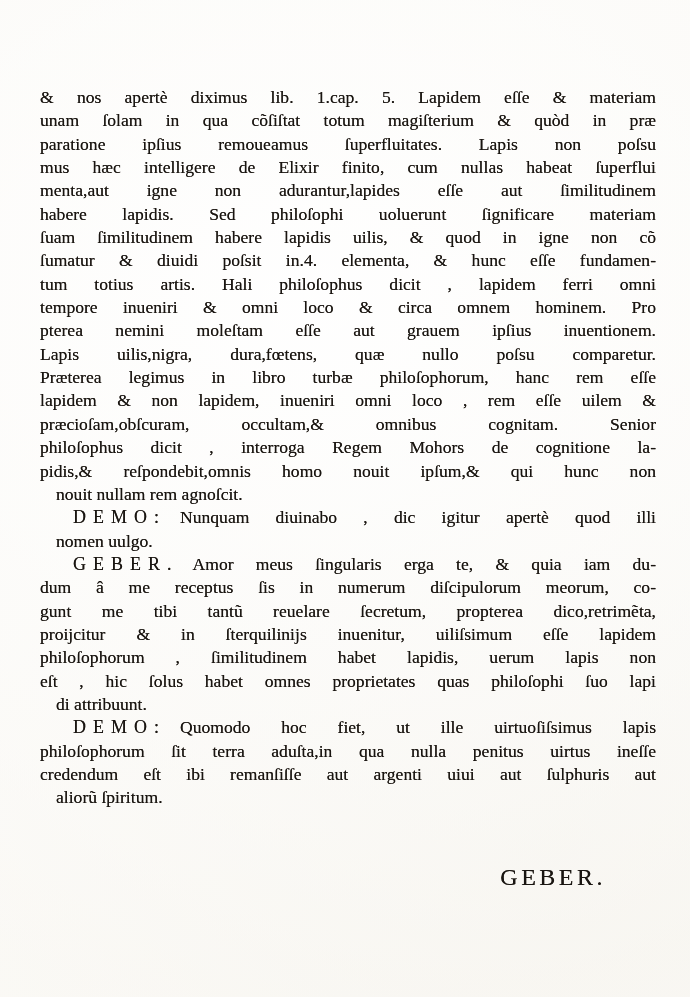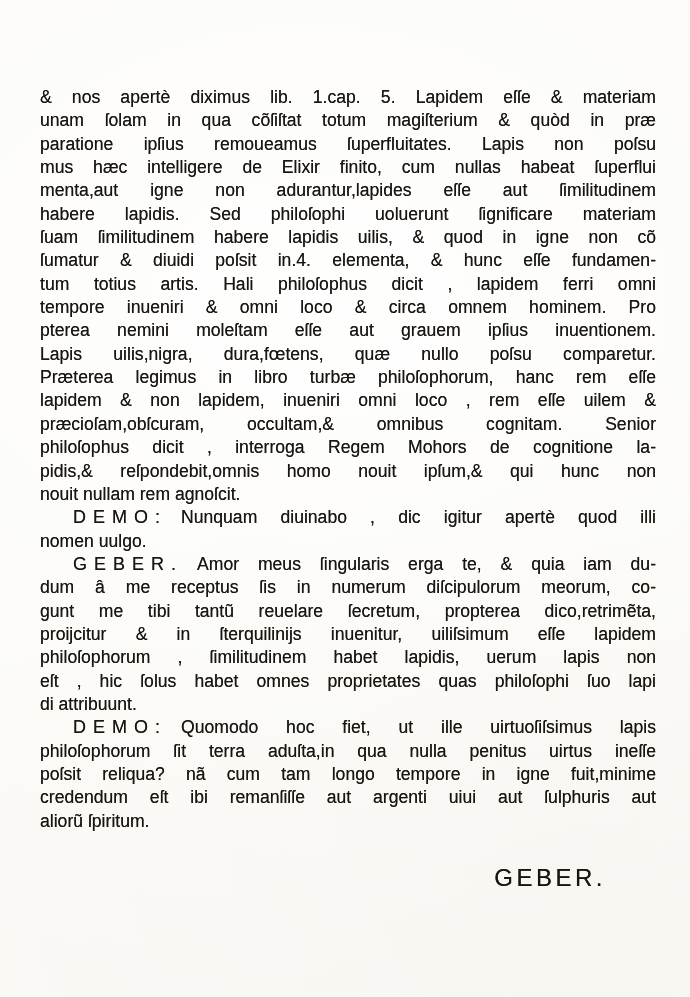--- a/index.html
+++ b/index.html
@@ -10,21 +10,21 @@
   .page {
     position: relative;
     width: 690px;
     height: 997px;
     margin: 0 auto;
     background:
       radial-gradient(ellipse 900px 700px at 45% 30%, rgba(255,255,255,0.9), rgba(249,247,242,0.4)),
       radial-gradient(ellipse 600px 500px at 80% 85%, rgba(244,242,236,0.7), rgba(252,251,248,0.2)),
       #fbfaf7;
     overflow: hidden;
-    font-family: Liberation Sans, sans-serif;
+    font-family: Liberation Serif, serif;
     color: #191511;
   }
   .text-block {
     position: absolute;
     left: 40px;
     top: 86px;
     width: 616px;
   }
   .line {
     box-sizing: border-box;
@@ -37,20 +37,21 @@
     white-space: normal;
     overflow: hidden;
     text-shadow: 0 0 0.5px rgba(25, 18, 10, 0.75);
   }
   .line.indent {
     padding-left: 33px;
   }
   .line.short {
     text-align: right;
     text-align-last: left;
+    margin-left: 16px;
   }
   .speaker {
     font-size: 18px;
     letter-spacing: 7px;
     margin-right: 14px;
   }
   .catchword {
     position: absolute;
     top: 864px;
     right: 84px;
@@ -86,18 +87,17 @@
       <div class="line short">nomen uulgo.</div>
       <div class="line indent"><span class="speaker">GEBER.</span>Amor meus ſingularis erga te, &amp; quia iam du-</div>
       <div class="line">dum â me receptus ſis in numerum diſcipulorum meorum, co-</div>
       <div class="line">gunt me tibi tantũ reuelare ſecretum, propterea dico,retrimẽta,</div>
       <div class="line">proijcitur &amp; in ſterquilinijs inuenitur, uiliſsimum eſſe lapidem</div>
       <div class="line">philoſophorum , ſimilitudinem habet lapidis, uerum lapis non</div>
       <div class="line">eſt , hic ſolus habet omnes proprietates quas philoſophi ſuo lapi</div>
       <div class="line short">di attribuunt.</div>
       <div class="line indent"><span class="speaker">DEMO:</span>Quomodo hoc fiet, ut ille uirtuoſiſsimus lapis</div>
       <div class="line">philoſophorum ſit terra aduſta,in qua nulla penitus uirtus ineſſe</div>
-      <div class="line">poſsit reliqua? nã cum tam longo tempore in igne fuit,minime</div>
       <div class="line">credendum eſt ibi remanſiſſe aut argenti uiui aut ſulphuris aut</div>
       <div class="line short">aliorũ ſpiritum.</div>
     </div>
   <div class="catchword">GEBER.</div>
 </div>
 
 </body></html>

